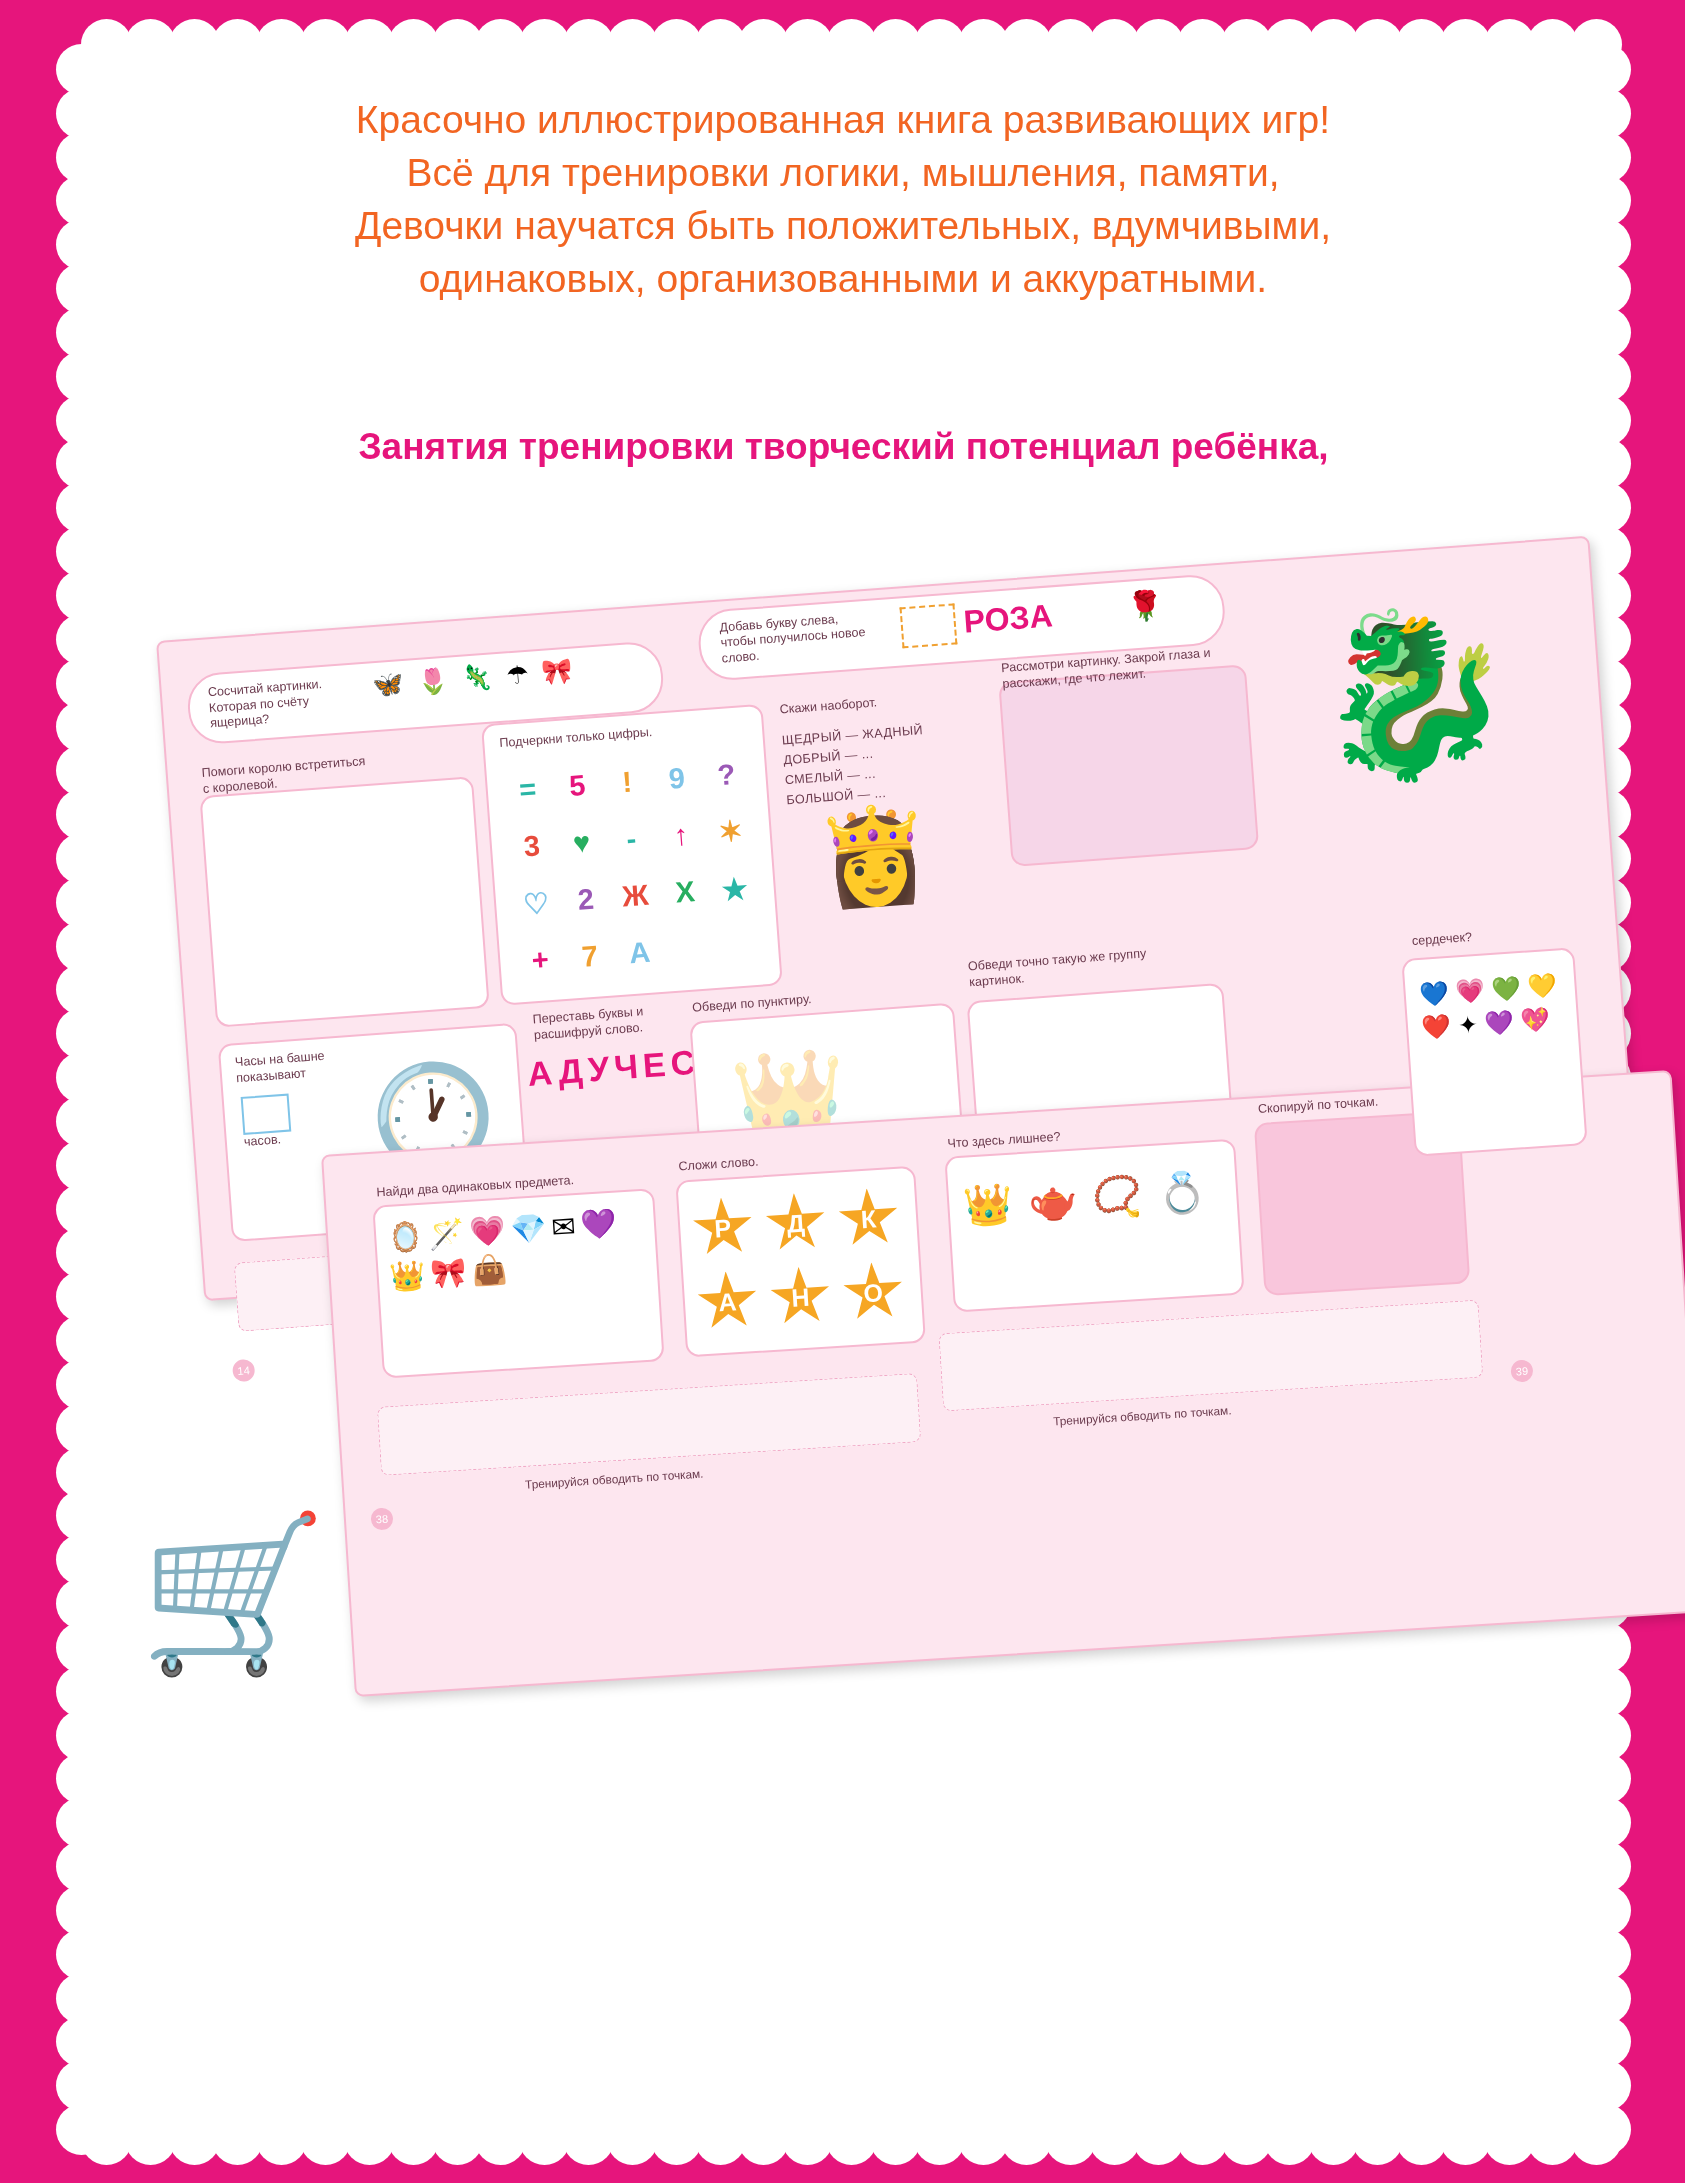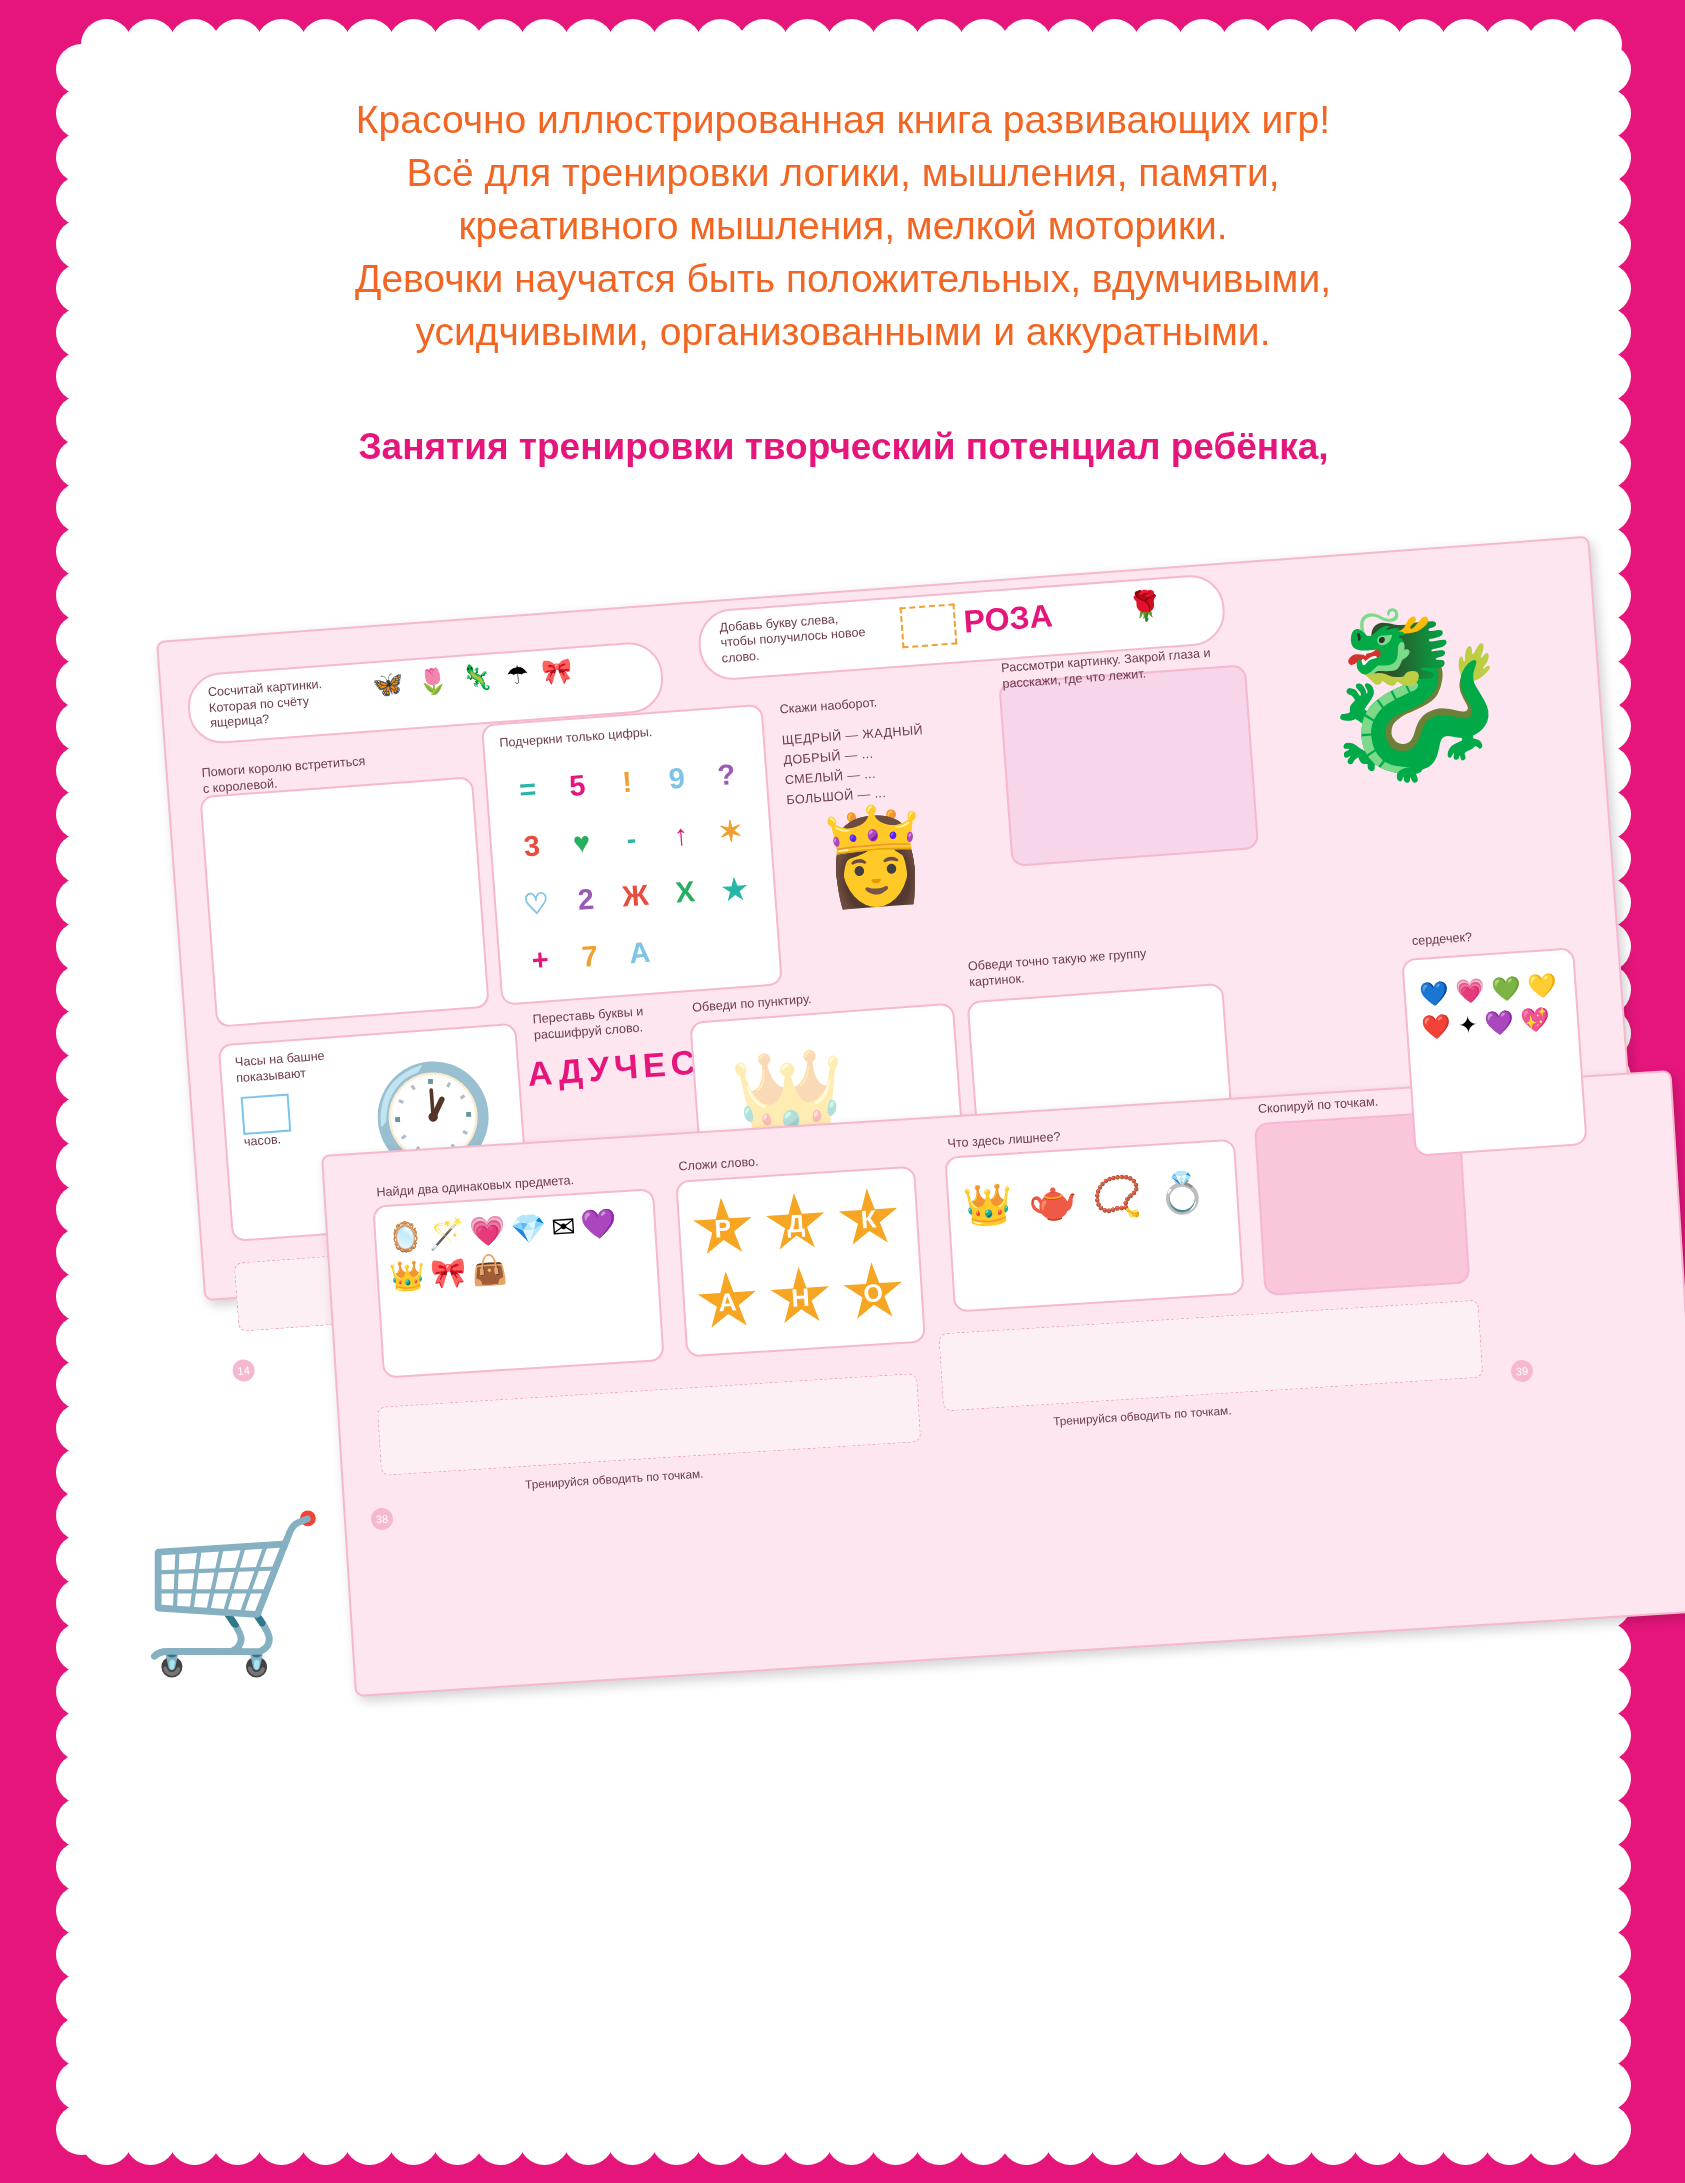--- a/index.html
+++ b/index.html
@@ -254,23 +254,22 @@
     <div class="scal" style="left: 1580px; top: 2016px; width: 51px; height: 51px;"></div>
     <div class="scal" style="left: 56px; top: 2060px; width: 51px; height: 51px;"></div>
     <div class="scal" style="left: 1580px; top: 2060px; width: 51px; height: 51px;"></div>
     <div class="scal" style="left: 56px; top: 2104px; width: 51px; height: 51px;"></div>
     <div class="scal" style="left: 1580px; top: 2104px; width: 51px; height: 51px;"></div>
   </div>
 
 <div class="lead">
   <div>Красочно иллюстрированная книга развивающих игр!</div>
   <div>Всё для тренировки логики, мышления, памяти,</div>
-  <div>креативного мышления, мелкой моторики.</div>
   <div>Девочки научатся быть положительных, вдумчивыми,</div>
-  <div>усидчивыми, организованными и аккуратными.</div>
+  <div>одинаковых, организованными и аккуратными.</div>
 </div>
 
 <div class="highlight">
   <div>Занятия тренировки творческий потенциал ребёнка,</div>
 </div>
 
 <div class="spread">
 
   <div class="page top">
 

